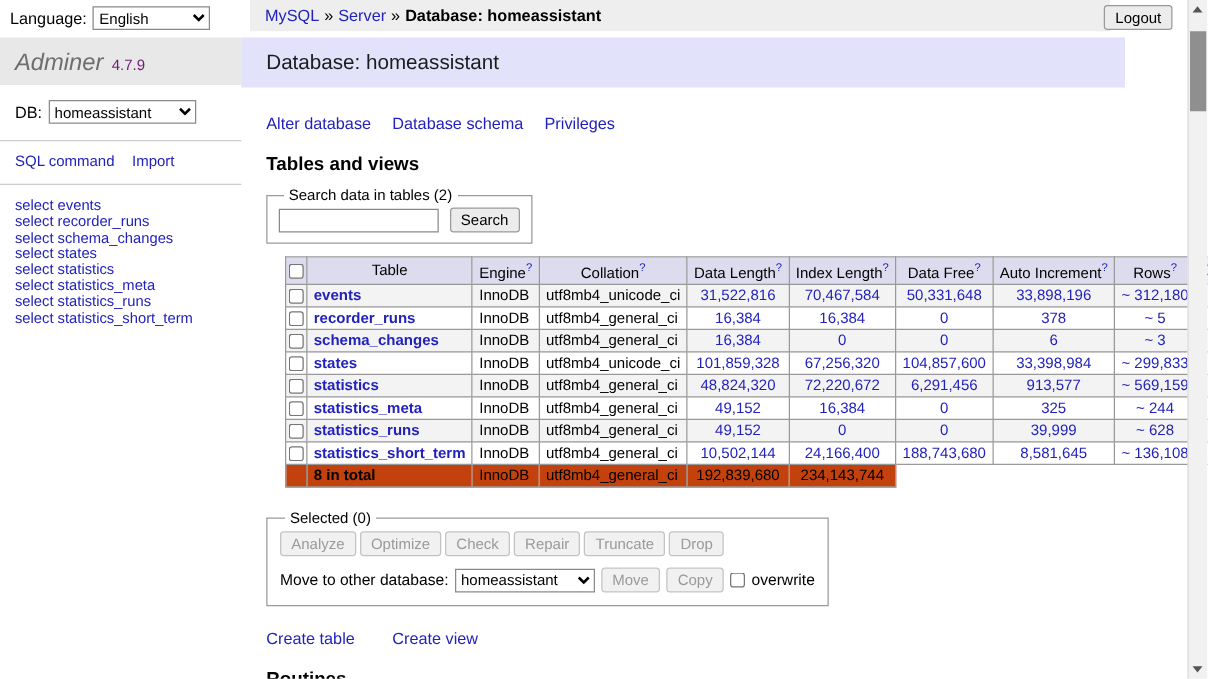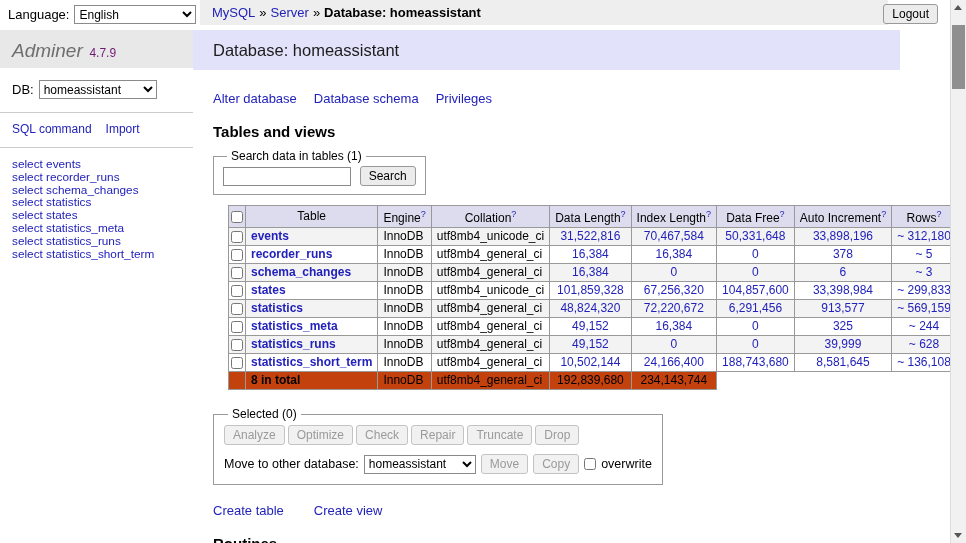--- a/index.html
+++ b/index.html
@@ -9,21 +9,21 @@
   button { font:12px "Liberation Sans",sans-serif; background:#ececec; border:1px solid #999;
     border-radius:3px; padding:2px 8px; cursor:pointer; color:#000000; }
   button[disabled] { color:#9a9a9a; border-color:#c3c3c3; background:#f1f1f1; cursor:default; }
   select, input[type=text] { font:12px "Liberation Sans",sans-serif; border:1px solid #8a8a8a; background:#fff; height:19px; }
   input[type=checkbox] { width:12px; height:12px; margin:0; vertical-align:middle; }
 
   .page { position:relative; width:966px; height:543px; }
 
   
   .lang { position:absolute; left:8px; top:5px; display:flex; align-items:center; gap:5px; }
-  .lang select { width:122px; }
+  .lang select { width:94px; }
   .breadcrumb { position:absolute; left:200px; top:0; width:688px; height:25px;
     background:var(--breadcrumb-bg,#eee); line-height:25px; padding-left:12px; white-space:nowrap; }
   .breadcrumb .sep { margin:0 4px; color:#000; }
   .logout-btn { position:absolute; right:28px; top:4px; }
 
   
   .sidebar { position:absolute; top:30px; left:0; width:193px; bottom:0; }
   .brand { background:var(--sidebar-band,#e8e8e8); padding:10px 12px 9px; height:38px; }
   .brand-name { font-size:19px; font-style:italic; color:#6e6e6e; }
   .brand-ver { font-size:12px; color:#701a75; margin-left:3px; }
@@ -113,37 +113,37 @@
         <option>homeassistant</option>
       </select>
     </div>
     <div class="side-links" id="side-links">
         <p><a>SQL command</a><a>Import</a></p>
       </div>
     <ul class="table-list" id="table-list">
         <li><a>select events</a></li>
         <li><a>select recorder_runs</a></li>
         <li><a>select schema_changes</a></li>
+        <li><a>select states</a></li>
         <li><a>select statistics</a></li>
-        <li><a>select states</a></li>
         <li><a>select statistics_meta</a></li>
         <li><a>select statistics_runs</a></li>
         <li><a>select statistics_short_term</a></li>
       </ul>
   </div>
 
   <div class="main">
     <h2 class="db-title">Database: homeassistant</h2>
 
     <div class="actions" id="actions"><a>Alter database</a><a>Database schema</a><a>Privileges</a></div>
 
     <h3>Tables and views</h3>
 
     <fieldset class="search-fs">
-      <legend>Search data in tables (1)</legend>
+      <legend>Search data in tables (2)</legend>
       <input type="text" value="" style="">
       <button>Search</button>
     </fieldset>
 
     <table class="tables">
       <thead id="t-head">
           <tr>
             <th class="cb"><input type="checkbox" style=""></th>
             <th class="col-name">Table</th>
             <th class="col-engine">Engine<sup class="help">?</sup></th>

